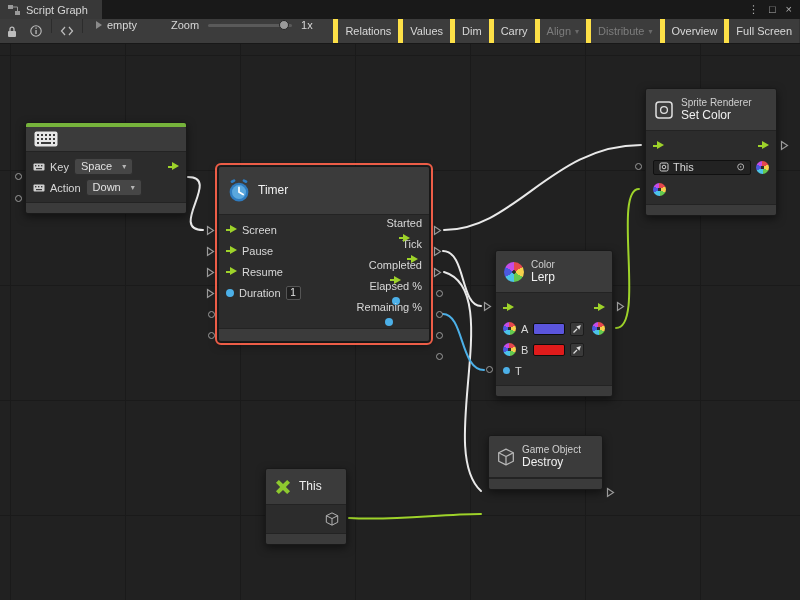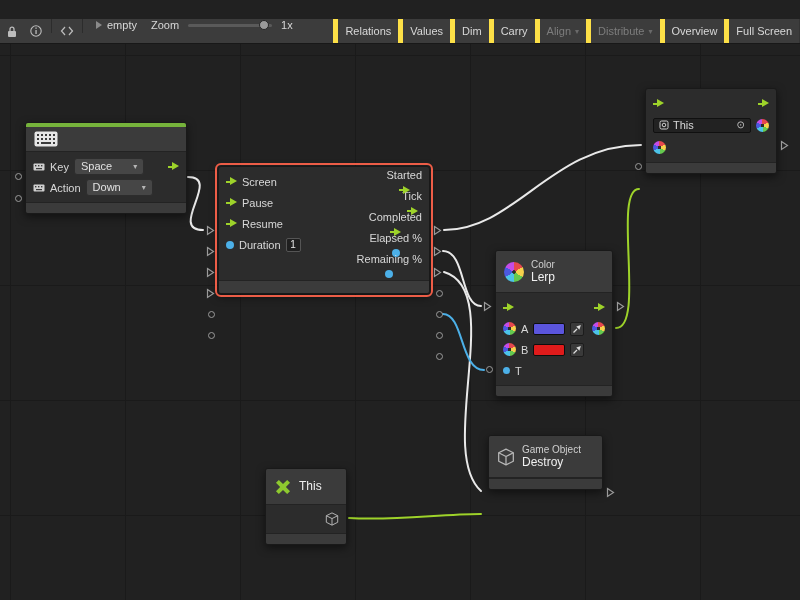--- a/index.html
+++ b/index.html
@@ -16,21 +16,21 @@
   .titlebar{position:absolute;left:0;top:0;width:800px;height:19px;background:#191919;display:flex;align-items:stretch;z-index:5;}
   .tab{display:flex;align-items:center;gap:5px;padding:0 14px 0 7px;background:#383838;font-size:11px;color:#d6d6d6;border-right:1px solid #191919;}
   .win-controls{margin-left:auto;display:flex;align-items:center;gap:10px;padding-right:8px;color:#b0b0b0;font-size:11px;}
   .win-controls span{cursor:default;line-height:1;}
   
   .toolbar{position:absolute;left:0;top:19px;width:800px;height:25px;background:#3c3c3c;border-bottom:1px solid #181818;display:flex;align-items:flex-start;font-size:11px;color:#d8d8d8;z-index:5;}
   .tb-icon{width:24px;height:100%;display:flex;align-items:center;justify-content:center;}
   .tb-sep{width:1px;height:60%;background:#2c2c2c;margin:0 3px;}
   .tb-crumb{display:flex;align-items:center;gap:5px;padding:0 10px;}
   .crumb-arrow{width:0;height:0;border-left:6px solid #8a8a8a;border-top:4px solid transparent;border-bottom:4px solid transparent;}
-  .zoom-wrap{display:flex;align-items:center;margin-left:4px;}
+  .zoom-wrap{display:flex;align-items:center;margin-left:24px;}
   .slider-track{position:relative;width:84px;height:3px;background:#5a5a5a;border-radius:2px;margin:0 9px;}
   .slider-handle{position:absolute;left:calc(100% - 13px);top:-4px;width:10px;height:10px;border-radius:50%;background:#9a9a9a;border:1px solid #262626;}
   .tb-spacer{flex:1;}
   .tb-btn{height:100%;display:flex;align-items:center;gap:4px;padding:0 7px;border-left:5px solid #fde047;white-space:nowrap;}
   .tb-btn:last-child{border-right:1px solid #333333;}
   .tb-btn.disabled{color:#7d7d7d;}
   .tb-caret{font-size:8px;color:#9a9a9a;}
   .tb-btn.disabled .tb-caret{color:#6a6a6a;}
   
   .canvas-bg{position:absolute;left:0;top:44px;width:800px;height:556px;background-color:#212121;
@@ -57,21 +57,21 @@
   .farrow{position:relative;width:11px;height:9px;flex:0 0 auto;}
   .farrow::before{content:"";position:absolute;left:0;top:3.5px;width:5px;height:2px;background:var(--green);}
   .farrow::after{content:"";position:absolute;left:4px;top:0;width:0;height:0;border-left:7px solid var(--green);border-top:4.5px solid transparent;border-bottom:4.5px solid transparent;}
   
   .pdot{width:8px;height:8px;border-radius:50%;flex:0 0 auto;}
   .pdot.blue{background:var(--blue);}
   .pdot.purple{background:var(--purple);}
   .pdot.gray{background:#a9c0cf;}
   .pdot.small{width:7px;height:7px;}
   
-  .dropdown{display:flex;align-items:center;gap:21px;background:#464646;border:1px solid #2d2d2d;border-radius:3px;padding:1px 6px;font-size:11px;color:#e2e2e2;line-height:1.2;}
+  .dropdown{display:flex;align-items:center;gap:10px;background:#464646;border:1px solid #2d2d2d;border-radius:3px;padding:1px 6px;font-size:11px;color:#e2e2e2;line-height:1.2;}
   .dd-caret{font-size:8px;color:#b5b5b5;}
   .valuebox{min-width:15px;height:14px;background:#1f1f1f;border:1px solid #555;color:#e6e6e6;display:inline-flex;align-items:center;justify-content:center;padding:0 3px;font-size:10px;border-radius:2px;}
   .checkbox{width:12px;height:12px;background:#262626;border:1px solid #6f6f6f;border-radius:2px;flex:0 0 auto;}
   .objfield{display:flex;align-items:center;gap:4px;background:#222;border:1px solid #101010;border-radius:2px;padding:1px 5px;height:15px;flex:1;min-width:0;}
   .objfield .tgt{margin-left:auto;color:#c0c0c0;font-size:10px;line-height:1;}
   .swatch{width:32px;height:12px;border:1px solid #0d0d0d;border-radius:2px;flex:0 0 auto;}
   .dropper{width:14px;height:14px;background:#3a3a3a;border:1px solid #1c1c1c;border-radius:2px;display:flex;align-items:center;justify-content:center;flex:0 0 auto;}
   .cwheel{width:13px;height:13px;border-radius:50%;flex:0 0 auto;
     background:radial-gradient(circle at 50% 50%, #2c2c2c 0 1.5px, rgba(0,0,0,0) 2px),
       conic-gradient(#e5484d 0 60deg,#f7d14c 60deg 120deg,#65c94f 120deg 180deg,#4cc3e8 180deg 240deg,#4b59e0 240deg 300deg,#c44ce8 300deg 360deg);}
@@ -81,20 +81,35 @@
   .tport{position:absolute;z-index:3;}
   .tport path{fill:none;stroke:#9a9a9a;stroke-width:1.2;}
   .minicube path{fill:none;stroke:#b8b8b8;stroke-width:1.1;stroke-linejoin:round;}
   .kbmini rect.frame{fill:#cfcfcf;}
 </style>
 </head>
 <body>
 
 <div id="app">
 
+  <div class="titlebar">
+    <div class="tab">
+      <svg width="14" height="12" viewBox="0 0 14 12">
+        <rect x="1" y="1" width="5" height="4" fill="#9a9a9a"></rect>
+        <rect x="8" y="7" width="5" height="4" fill="#9a9a9a"></rect>
+        <path d="M6 3 H10.5 V7" stroke="#9a9a9a" fill="none"></path>
+      </svg>
+      <span>Script Graph</span>
+    </div>
+    <div class="win-controls">
+      <span>⋮</span>
+      <span>□</span>
+      <span>×</span>
+    </div>
+  </div>
 
   <div class="toolbar">
     <span class="tb-icon">
       <svg width="12" height="13" viewBox="0 0 12 13">
           <rect x="2" y="6" width="8" height="6" rx="1" fill="#bdbdbd"></rect>
           <path d="M4 6 V4.2 a2 2 0 0 1 4 0 V6" stroke="#bdbdbd" stroke-width="1.3" fill="none"></path>
         </svg>
     </span>
     <span class="tb-icon">
       <svg width="12" height="12" viewBox="0 0 12 12">
@@ -218,20 +233,30 @@
         <span class="dropdown">
           <span>Down</span>
           <span class="dd-caret">▾</span>
         </span>
       </div>
     </div>
     <div class="nfooter"></div>
   </div>
 
   <div class="node selected" style="left:218px;top:166px;width:212px;">
+    <div class="nheader" style="height:48px;">
+      <svg width="24" height="24" viewBox="0 0 22 22">
+        <rect x="3.2" y="0.8" width="4.6" height="2.4" rx="1.2" transform="rotate(-28 5.5 2)" fill="#2f7cc0"></rect>
+        <rect x="14.2" y="0.8" width="4.6" height="2.4" rx="1.2" transform="rotate(28 16.5 2)" fill="#2f7cc0"></rect>
+        <circle cx="11" cy="12" r="8.6" fill="#2f7cc0"></circle>
+        <circle cx="11" cy="12" r="6.4" fill="#5aa7dd"></circle>
+        <path d="M11 7.6 V12 L14.8 14.2" stroke="#ffffff" stroke-width="1.6" fill="none" stroke-linecap="round"></path>
+      </svg>
+      <div class="ntitle">Timer</div>
+    </div>
     <div class="nbody">
       <div class="prow">
         <span class="pl">
             <span class="farrow"></span>
             <span class="plabel">Screen</span>
           </span>
         <span class="pr">
             <span class="plabel">Started</span>
             <span class="farrow"></span>
           </span>
@@ -272,20 +297,30 @@
         <span class="pr">
             <span class="plabel">Remaining %</span>
             <span class="pdot blue"></span>
           </span>
       </div>
     </div>
     <div class="nfooter" style="height:13px;"></div>
   </div>
 
   <div class="node" style="left:645px;top:88px;width:132px;">
+    <div class="nheader" style="height:42px;">
+      <svg width="20" height="20" viewBox="0 0 20 20">
+        <rect x="2" y="2" width="16" height="16" rx="3" fill="none" stroke="#e0e0e0" stroke-width="1.5"></rect>
+        <circle cx="10" cy="10" r="3.4" fill="none" stroke="#e0e0e0" stroke-width="1.3"></circle>
+      </svg>
+      <div>
+        <div class="nsmall">Sprite Renderer</div>
+        <div class="ntitle">Set Color</div>
+      </div>
+    </div>
     <div class="nbody">
       <div class="prow">
         <span class="farrow"></span>
         <span class="pr">
             <span class="farrow"></span>
           </span>
       </div>
       <div class="prow" style="height:22px;">
         <span class="objfield">
           <svg width="10" height="10" viewBox="0 0 20 20">

